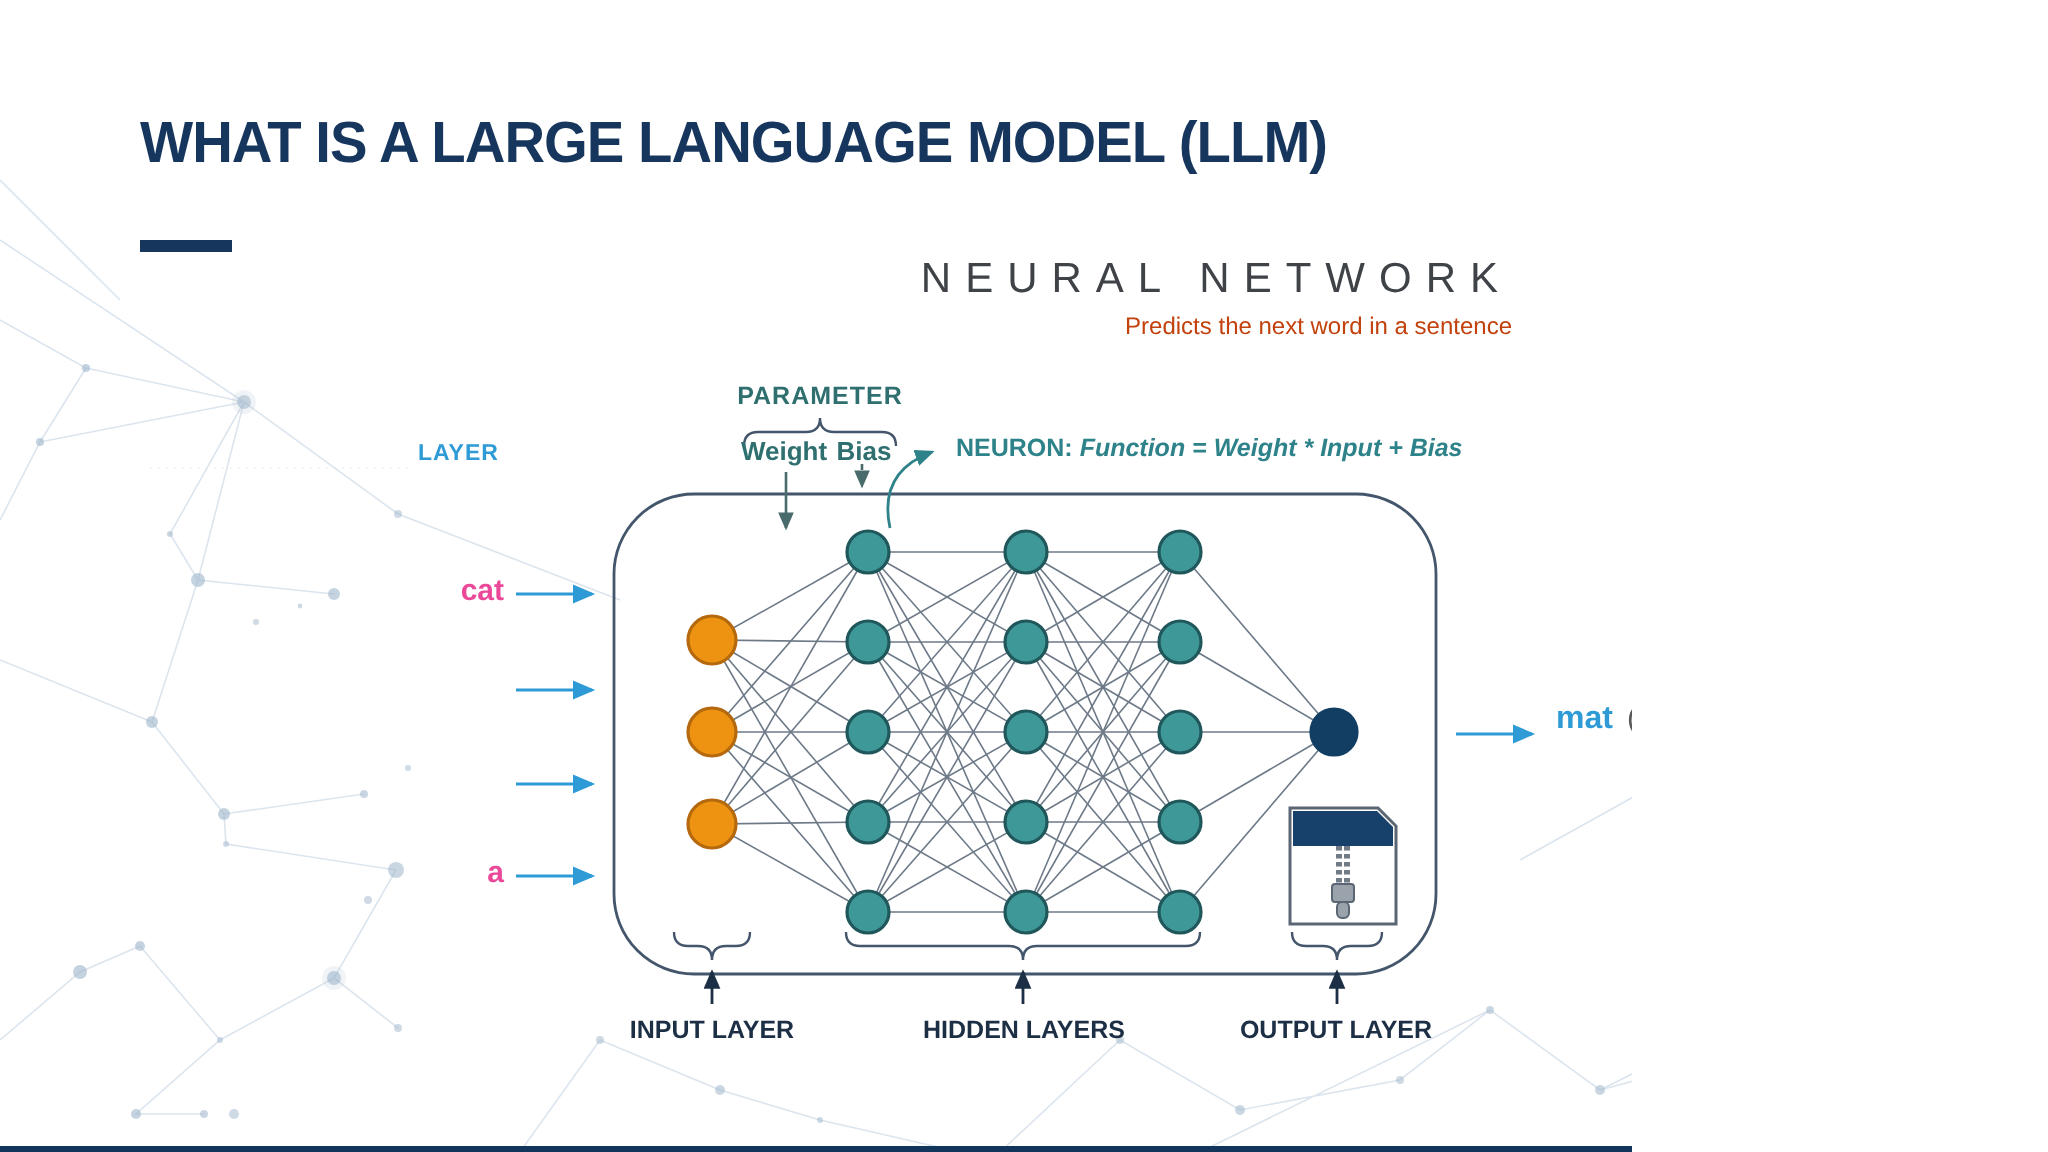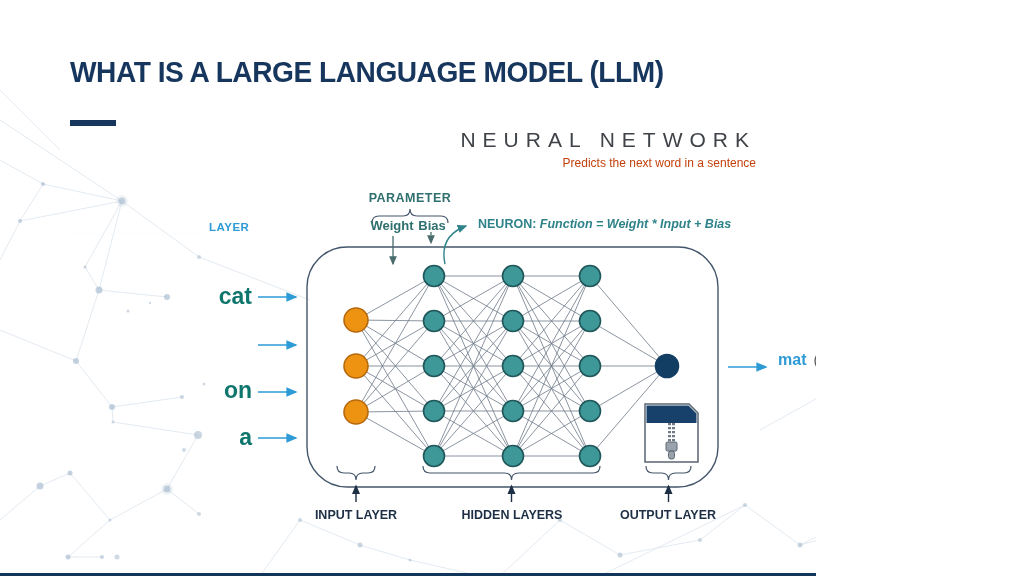--- a/index.html
+++ b/index.html
@@ -13,21 +13,21 @@
   .title-dash { position:absolute; left:70px; top:120px; width:46px; height:6px; background:#17365D; }
   .logo { position:absolute; left:906px; top:45px; }
 
   .nn-head { position:absolute; left:256px; top:128px; width:500px; text-align:right; }
   .nn-title { font-size:21px; font-weight:500; color:#3F4348; letter-spacing:7px; }
   .nn-sub { margin-top:4px; font-size:12px; color:#c2410c; }
 
   .token-label { position:absolute; left:209px; top:221px; font-size:11.5px; font-weight:bold;
                  color:#2E9BD6; letter-spacing:0.5px; }
   .token-word { position:absolute; left:150px; width:102px; text-align:right;
-                font-size:23px; font-weight:bold; color:#0f766e; line-height:24px; }
+                font-size:15px; font-weight:bold; color:#ec4899; line-height:24px; }
   .tw0 { top:284px; } .tw1 { top:331px; } .tw2 { top:378px; } .tw3 { top:425px; }
 
   .diagram { position:absolute; left:190px; top:180px; }
 
   .output-word { position:absolute; left:778px; top:351px; display:flex; align-items:baseline; gap:7px; }
   .output-word .word { font-size:16px; font-weight:bold; color:#2E9BD6; }
   .output-word .prob { font-size:15px; color:#58595B; }
 
   .page-number { position:absolute; left:936px; top:541px; width:16px; text-align:center;
                  font-size:12.5px; color:#2B4A6B; }
@@ -110,21 +110,20 @@
     <polygon points="23,52 36,3 44,7 31,56" fill="#14365C"></polygon>
   </svg>
 
   <div class="nn-head">
     <div class="nn-title">NEURAL NETWORK</div>
     <div class="nn-sub">Predicts the next word in a sentence</div>
   </div>
 
   <div class="token-label">LAYER</div>
   <div class="token-word tw0">cat</div>
-  <div class="token-word tw2">on</div>
   <div class="token-word tw3">a</div>
 
   <svg class="diagram" width="730" height="360" viewBox="0 0 730 360">
     <defs>
       <marker id="arrBlue" markerWidth="8" markerHeight="8" refX="6" refY="3" orient="auto">
         <path d="M0,0 L7,3 L0,6 Z" fill="#2E9BD6"></path>
       </marker>
       <marker id="arrTeal" markerWidth="8" markerHeight="8" refX="6" refY="3" orient="auto">
         <path d="M0,0 L7,3 L0,6 Z" fill="#2E8289"></path>
       </marker>

